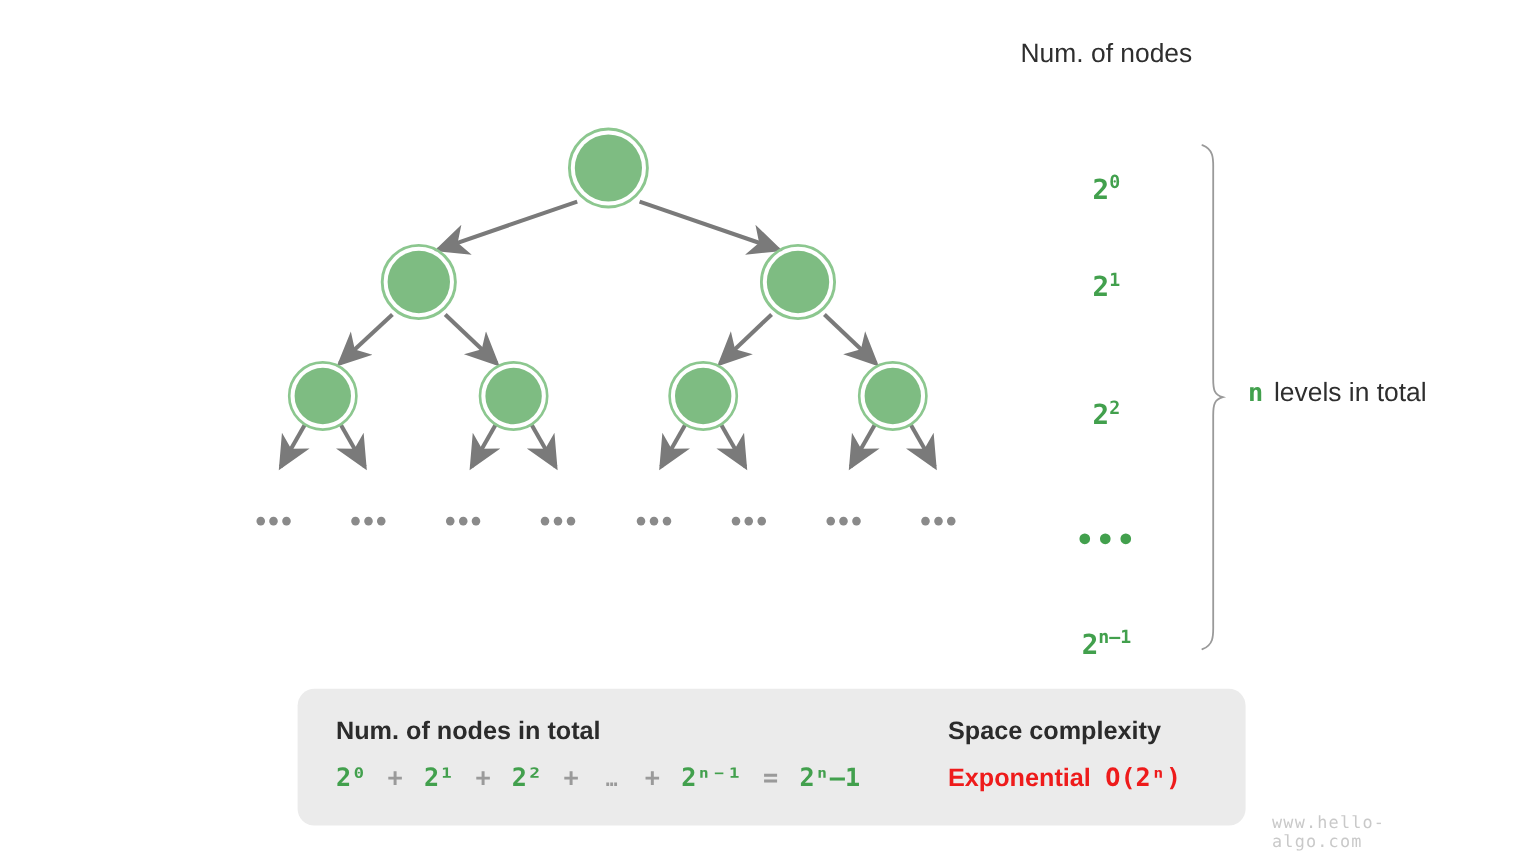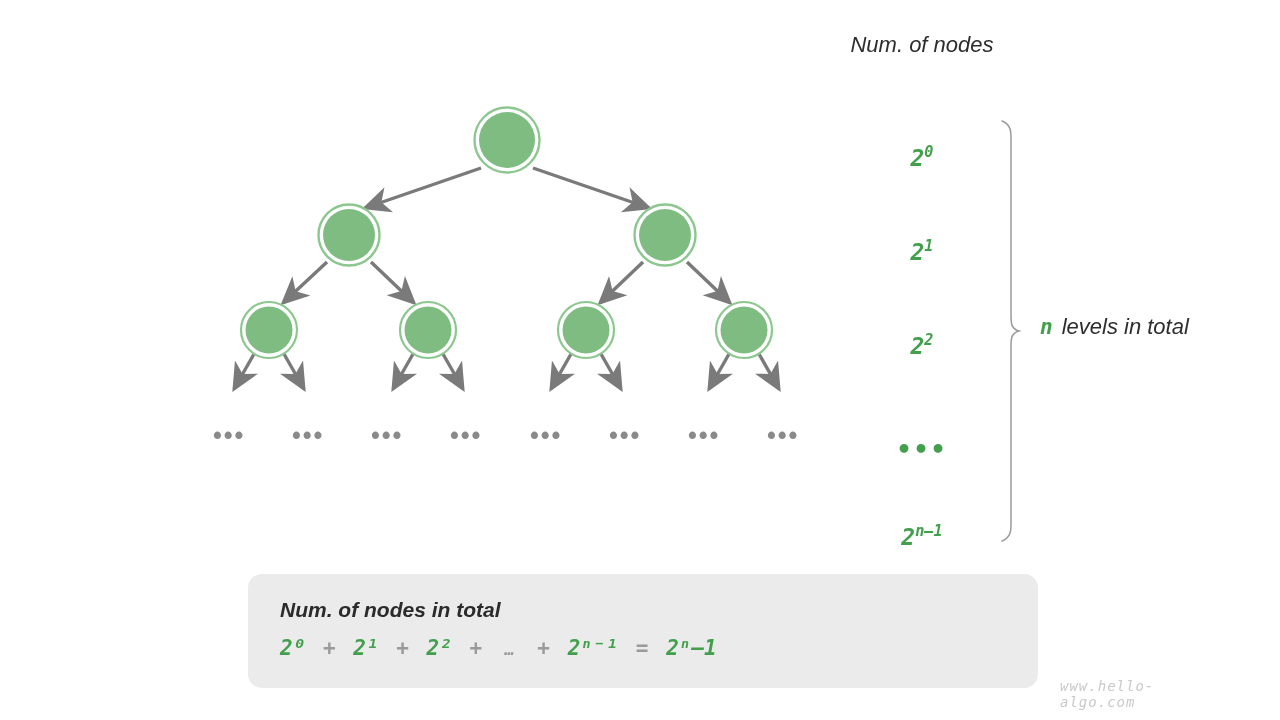--- a/index.html
+++ b/index.html
@@ -1,21 +1,21 @@
 <!DOCTYPE html>
 <html><head>
 <meta charset="utf-8">
 <style>
   html,body{margin:0;padding:0;}
   body{
     width:1280px;height:720px;background:#ffffff;
     font-family:"Liberation Sans", sans-serif;
     overflow:hidden;position:relative;
   }
-  #stage{position:absolute;left:0;top:0;width:1030px;height:720px;font-style:italic;}
+  #stage{position:absolute;left:0;top:0;width:1030px;height:720px;}
   svg.layer{position:absolute;left:0;top:0;width:1280px;height:720px;}
 
   .legend-title{
     position:absolute;left:782px;top:30px;width:280px;
     text-align:center;color:#2e2e2e;font-size:22px;line-height:30px;
     font-family:"Liberation Sans", sans-serif;
   }
 
   .lvl-label{
     position:absolute;width:160px;text-align:center;
@@ -141,21 +141,21 @@
     <path d="M724,622 L752,622 L752,612 L775,633 L752,654 L752,644 L724,644 Z" fill="#c6c6c6"></path>
   </svg>
 
   <div class="legend-title">
     <div>Num. of nodes</div>
   </div>
 
   <div class="lvl-label" style="left:842px;top:127px;">
     <span>2</span><sup>0</sup>
   </div>
-  <div class="lvl-label" style="left:842px;top:221px;">
+  <div class="lvl-label" style="left:842px;top:208px;">
     <span>2</span><sup>1</sup>
   </div>
   <div class="lvl-label" style="left:842px;top:315px;">
     <span>2</span><sup>2</sup>
   </div>
   <div class="lvl-label" style="left:842px;top:419px;font-size:25px;letter-spacing:2px;">
     <span>•••</span>
   </div>
   <div class="lvl-label" style="left:842px;top:506px;">
     <span>2</span><sup>n–1</sup>
@@ -186,15 +186,21 @@
       <span>2²</span>
       <span class="op">+</span>
       <span class="op" style="font-size:0.78em;">…</span>
       <span class="op">+</span>
       <span>2ⁿ⁻¹</span>
       <span class="op">=</span>
       <span>2ⁿ–1</span>
     </div>
   </div>
 
+  <div class="panel-col" style="left:790px;top:598px;width:230px;">
+    <div class="panel-head">Space complexity</div>
+    <div class="panel-result">
+      <span class="word">Exponential</span><span>O(2ⁿ)</span>
+    </div>
+  </div>
 
   <div class="watermark">www.hello-algo.com</div>
 </div>
 
 </body></html>

